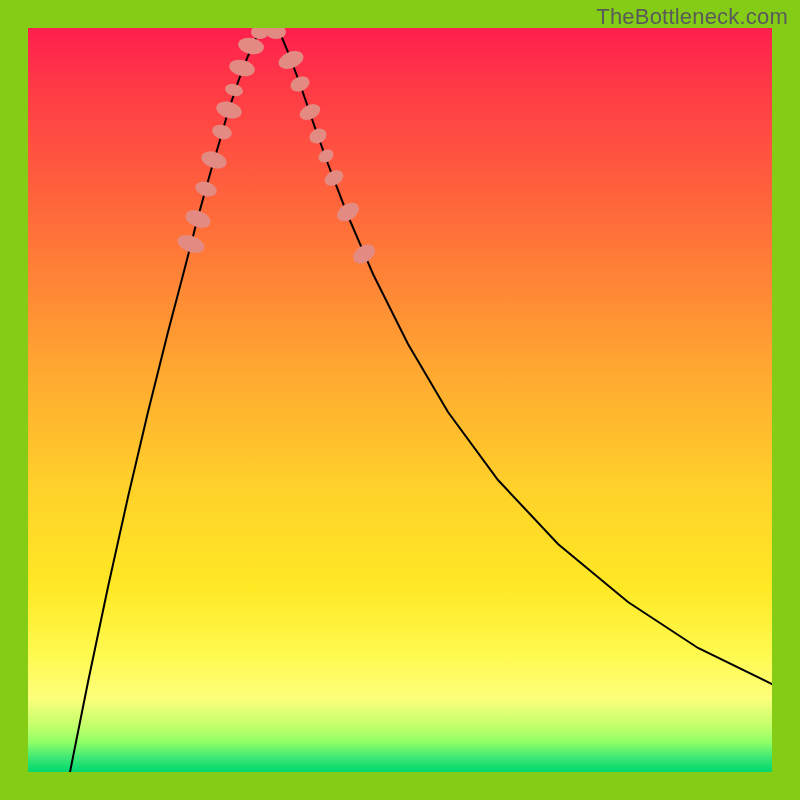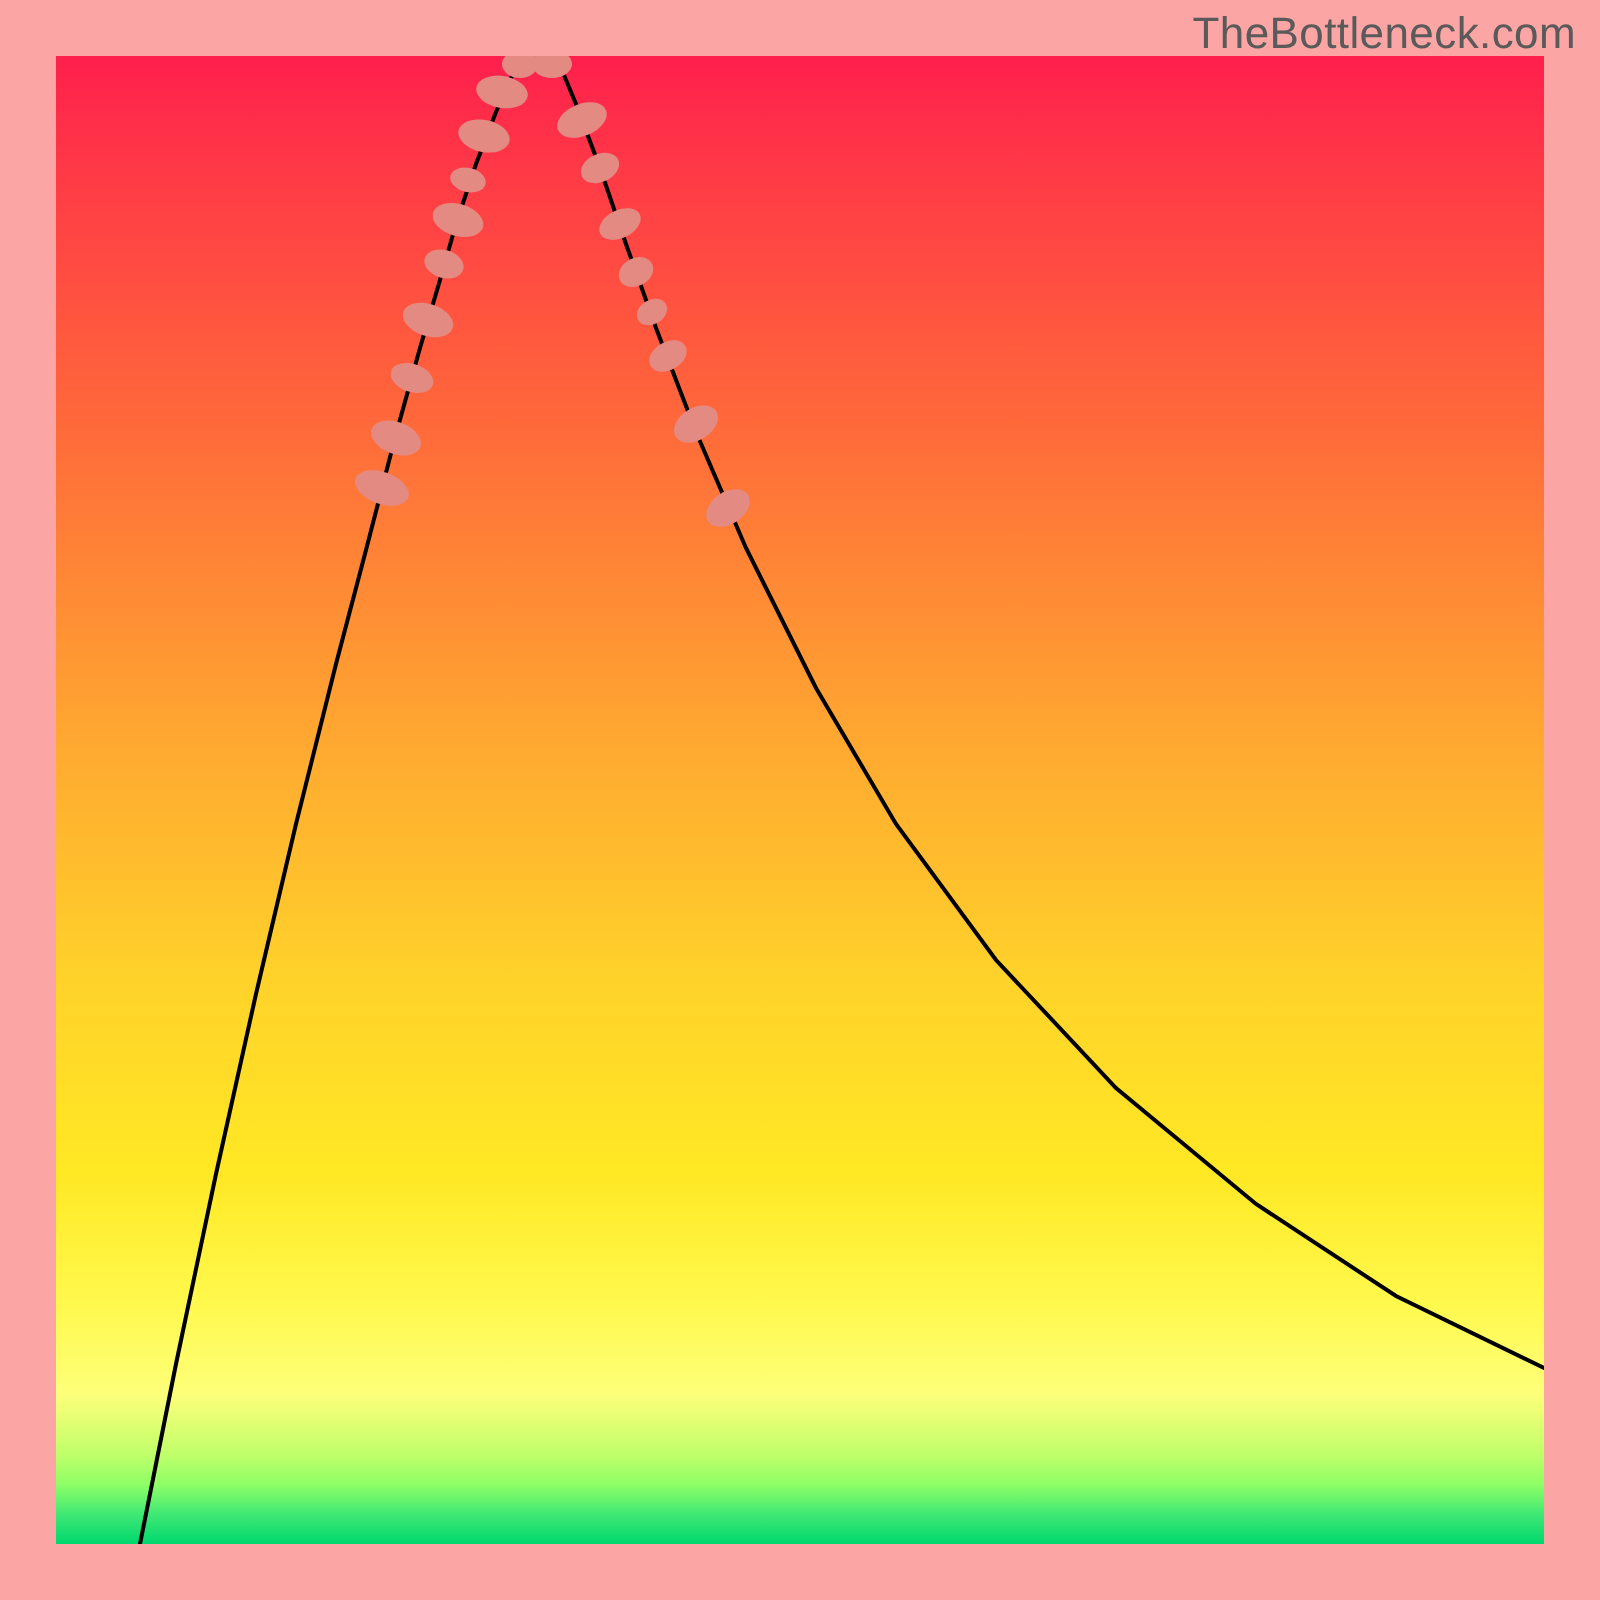--- a/index.html
+++ b/index.html
@@ -1,20 +1,20 @@
 <!DOCTYPE html>
 <html><head>
 <meta charset="utf-8">
 <style>
   * { margin: 0; padding: 0; box-sizing: border-box; }
   html, body { width: 800px; height: 800px; overflow: hidden; background: #000; }
   .outer {
     width: 800px;
     height: 800px;
-    background: #fca5a5;
+    background: #84cc16;
     position: relative;
   }
   .watermark {
     position: absolute;
     top: 4px;
     right: 12px;
     font-family: Arial, Helvetica, sans-serif;
     font-size: 22px;
     color: #5a5a5a;
     letter-spacing: 0.2px;

